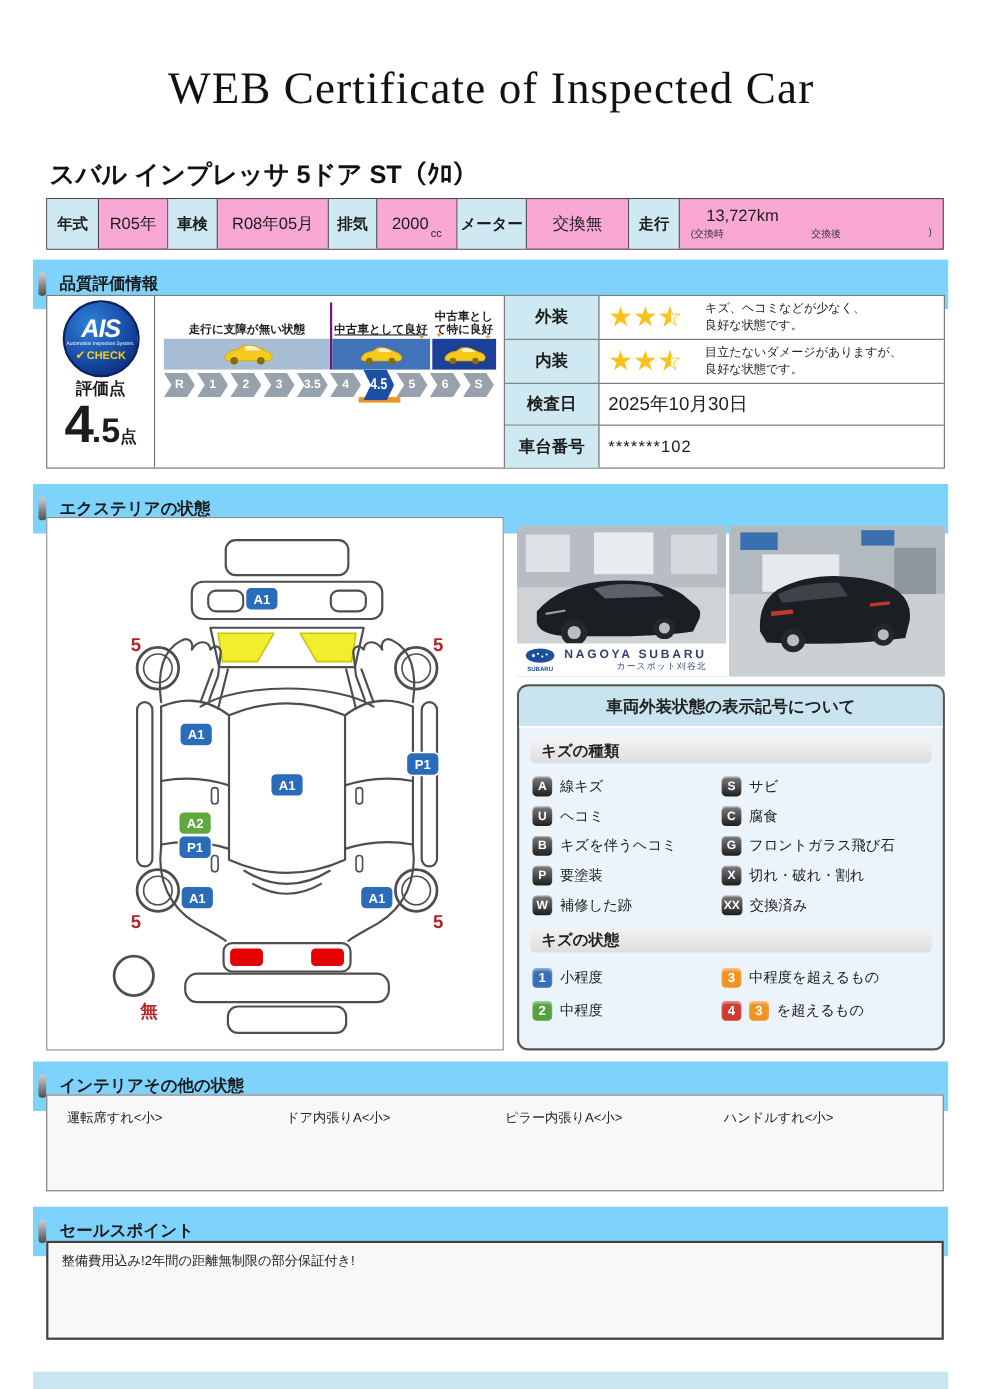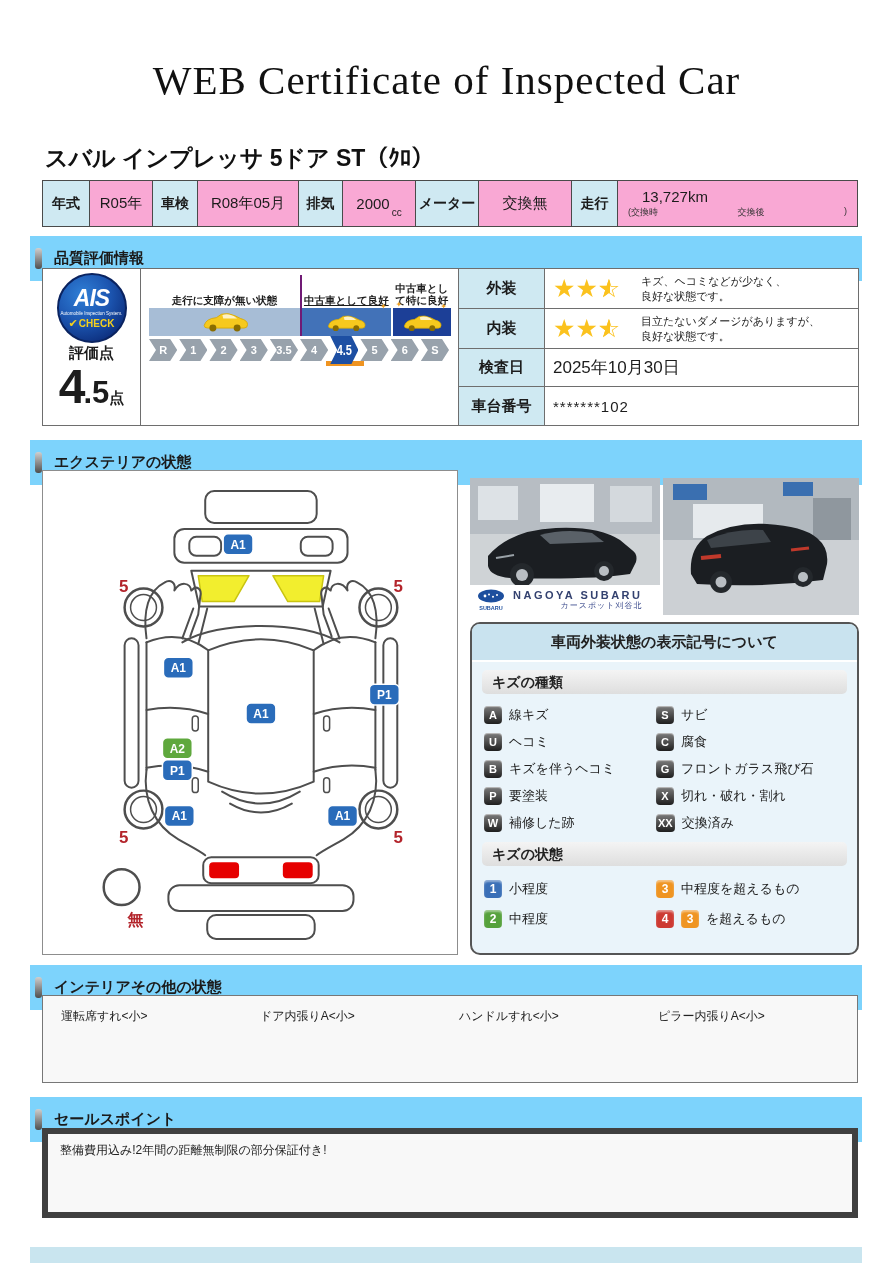--- a/index.html
+++ b/index.html
@@ -107,21 +107,21 @@
     color:#fff;font-size:11px;font-weight:bold;display:flex;align-items:center;justify-content:center;
     box-shadow:inset 0 1px 1px rgba(255,255,255,.5);box-sizing:border-box;}
   .num-badge{min-width:18px;height:18px;border-radius:4px;color:#fff;font-size:12px;font-weight:bold;
     display:flex;align-items:center;justify-content:center;box-shadow:inset 0 2px 2px rgba(255,255,255,.45);}
   .states{display:grid;grid-template-columns:172px 1fr;grid-auto-rows:30px;margin:8px 2px 0;}
 
   
   .int-box{position:absolute;top:995px;left:42px;width:816px;height:88px;border:1px solid #777;
     box-sizing:border-box;background:#f8f8f8;display:flex;padding:12px 0 0 18px;}
   .int-item{width:200px;font-size:12px;color:#222;}
-  .sales-box{position:absolute;top:1128px;left:42px;width:816px;height:90px;border:6px solid #404040;
+  .sales-box{position:absolute;top:1128px;left:42px;width:816px;height:90px;border:2px solid #404040;
     box-sizing:border-box;background:#f8f8f8;padding:8px 12px;font-size:12px;color:#222;}
   .footer-bar{position:absolute;top:1247px;left:30px;width:832px;height:16px;background:#c9e5ef;}
 </style>
 </head>
 <body>
 
 <div class="page">
 
   <div class="main-title">WEB Certificate of Inspected Car</div>
   <div class="car-name">スバル インプレッサ 5ドア ST（ｸﾛ）</div>
@@ -459,22 +459,22 @@
     </div>
   </div>
 
   <div class="sec-header" style="top:965px">
     <div class="pill"></div>
     <div class="t">インテリアその他の状態</div>
   </div>
   <div class="int-box">
     <div class="int-item">運転席すれ&lt;小&gt;</div>
     <div class="int-item">ドア内張りA&lt;小&gt;</div>
+    <div class="int-item">ピラー内張りA&lt;小&gt;</div>
     <div class="int-item">ハンドルすれ&lt;小&gt;</div>
-    <div class="int-item">ピラー内張りA&lt;小&gt;</div>
   </div>
 
   <div class="sec-header" style="top:1097px">
     <div class="pill"></div>
     <div class="t">セールスポイント</div>
   </div>
   <div class="sales-box">整備費用込み!2年間の距離無制限の部分保証付き!</div>
 
   <div class="footer-bar"></div>
 </div>

